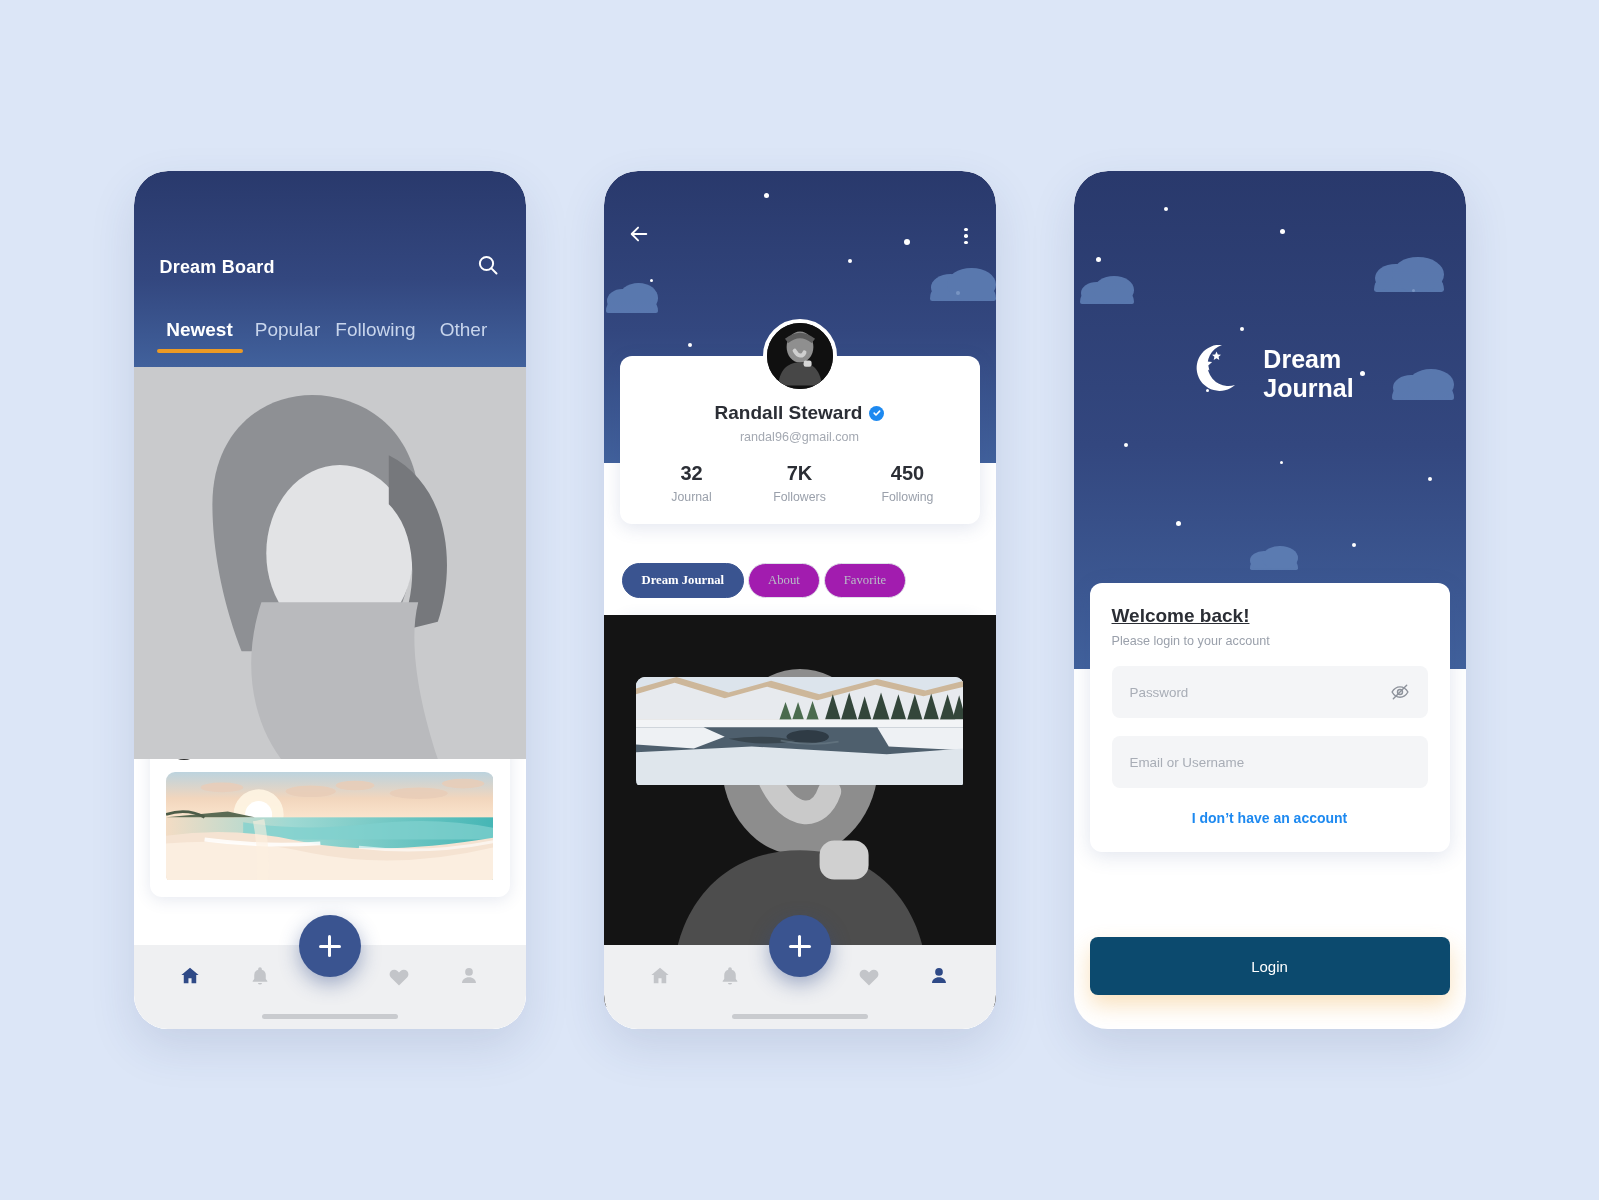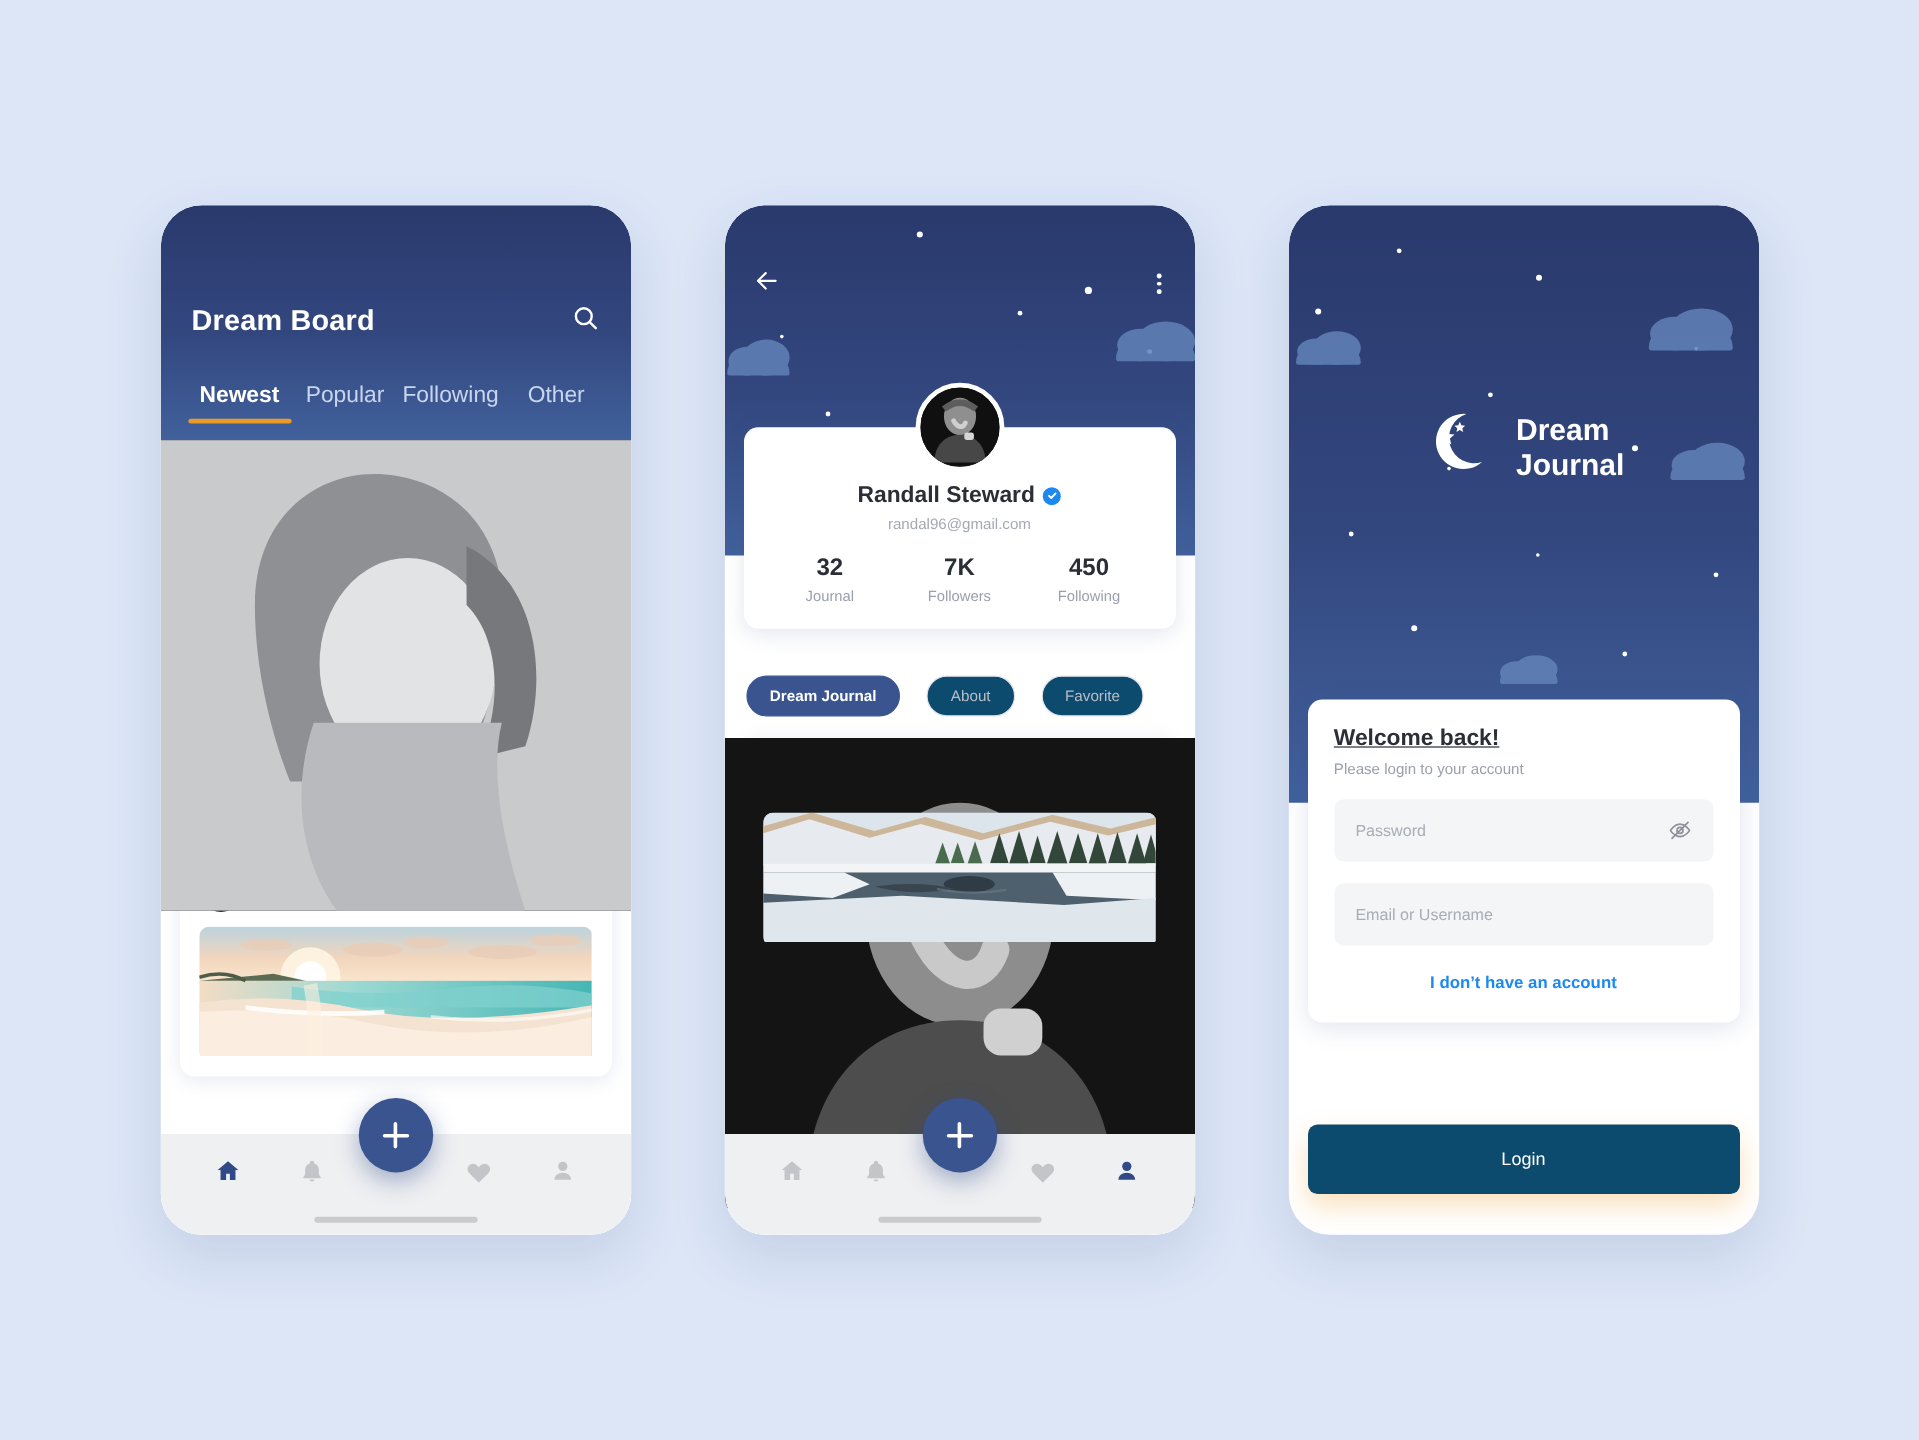--- a/index.html
+++ b/index.html
@@ -62,21 +62,21 @@
   .cloud::after  { width: 74%; height: 185%; right: 0%; bottom: 0; }
 
   
   .p1-head { height: 196px; border-radius: 34px 34px 0 0; }
 
   .p1-title-row {
     position: absolute;
     top: 82px; left: 26px; right: 26px;
     display: flex; align-items: center; justify-content: space-between;
   }
-  .p1-title { font-size: 24px; font-weight: 700; color: #fff; letter-spacing: .2px; text-align: right; }
+  .p1-title { font-size: 18px; font-weight: 700; color: #fff; letter-spacing: .2px; text-align: right; }
 
   .tabs {
     position: absolute;
     top: 148px; left: 22px; right: 18px;
     display: flex; align-items: flex-start;
   }
   .tab {
     font-size: 19px;
     color: #c8d5ec;
     padding: 0 0 12px 0;
@@ -230,26 +230,26 @@
   .profile-email { margin-top: 6px; font-size: 12.6px; color: #a4a9b2; }
 
   .stats { margin-top: 18px; display: flex; }
   .stat { flex: 1 1 0; }
   .stat-val { font-size: 20px; font-weight: 700; color: #2b2e35; }
   .stat-lbl { margin-top: 5px; font-size: 12.3px; color: #9aa0ab; }
 
   .pills {
     position: absolute;
     top: 392px; left: 18px; right: 18px;
-    display: flex; gap: 22px;
+    display: flex; gap: 4px; font-family: Liberation Serif, serif;
   }
   .pill {
     padding: 9px 19px; border-radius: 20px;
     font-size: 12.7px; color: #b9bec7;
-    border: 1px solid #dfe2e8; background: #0c4a6e;
+    border: 1px solid #dfe2e8; background: #a21caf;
   }
   .pill.active {
     background: #3a5490; color: #fff; font-weight: 700; border-color: #3a5490;
   }
 
   .p2-feed {
     position: absolute;
     top: 444px; left: 0; right: 0; bottom: 0;
     background: #ffffff; padding: 0 16px;
   }

